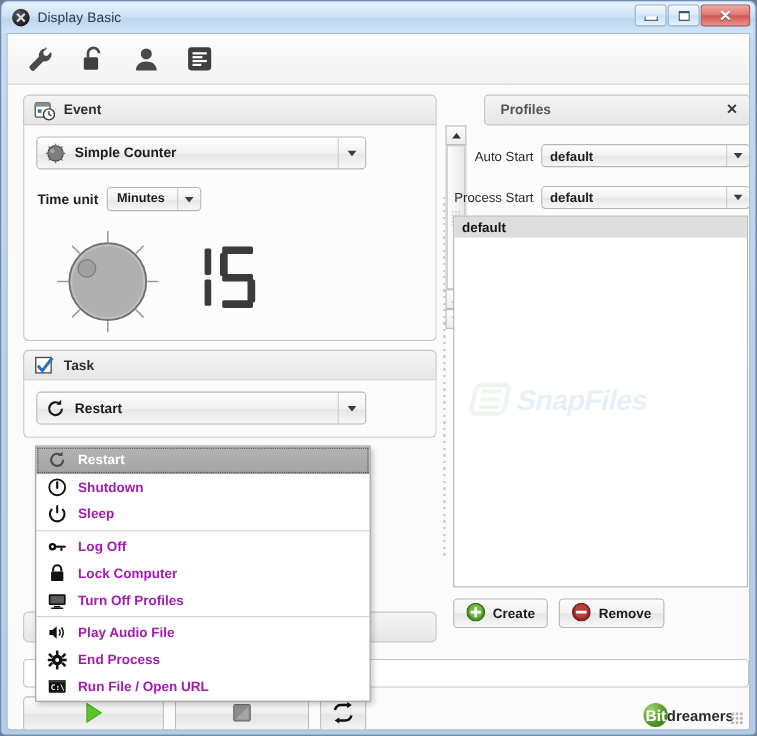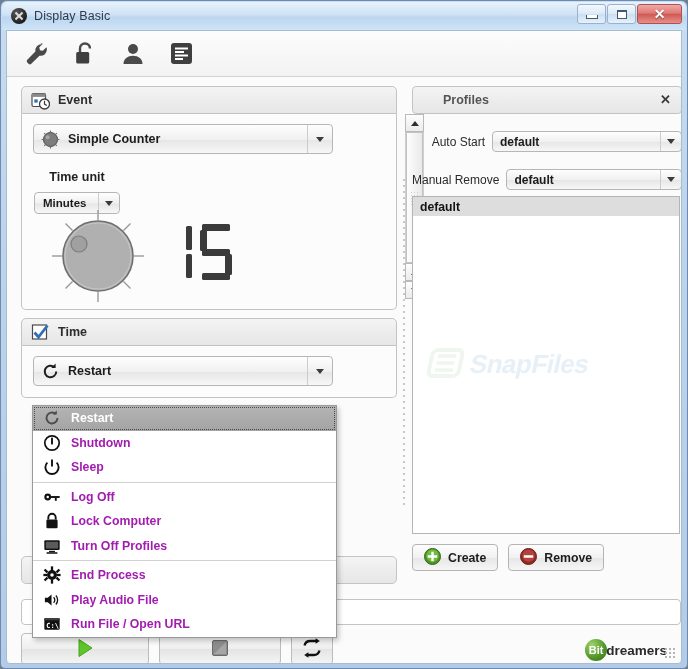--- a/index.html
+++ b/index.html
@@ -163,21 +163,21 @@
   .group-body {
     border: 1px solid #c3c3c3;
     border-top: none;
     border-radius: 0 0 5px 5px;
     background: #fcfcfc;
     position: relative;
     box-sizing: border-box;
   }
 
   
-  .group-head.profiles-head { border-radius: 4px; padding-left: 30px; color:#555; }
+  .group-head.profiles-head { border-radius: 4px; padding-left: 14px; color:#555;margin-left:28px; }
   .profiles-close {
     position: absolute; right: 10px; top: 6px;
     font-size: 13px; color: #3a3a3a; font-weight: bold;
     line-height: 1; cursor: default;
   }
 
   
   .combo {
     height: 30px;
     border: 1px solid #b6b6b6;
@@ -205,21 +205,21 @@
     border-top: 5px solid #3b3b3b;
   }
 
   
   .event-body { height: 196px; }
   .event-combo {
     position: absolute; left: 11px; top: 10px; width: 300px;
   }
   .event-timeunit {
     position: absolute; left: 12px; top: 56px;
-    display: flex; align-items: center; gap: 8px; flex-direction: column;
+    display: flex; align-items: center; gap: 8px;
   }
   .tu-label { font-weight: bold; font-size: 12.5px; color: #1f1f1f; }
   .tu-combo { width: 86px; height: 22px; font-size: 11.5px; }
   .tu-combo .combo-text { padding-left: 8px; }
   .tu-combo .combo-arrow { width: 20px; }
 
   
   .knob-wrap { position: absolute; left: 28px; top: 94px; width: 96px; height: 96px; }
   .lcd {
     position: absolute; left: 150px; top: 104px;
@@ -398,21 +398,21 @@
   .tbtn.loop { width: 42px; }
 
   .brand {
     position: absolute; right: 14px; top: 608px;
     display: flex; align-items: center; gap: 0px;
   }
   .brand-circle {
     width: 22px; height: 22px; border-radius: 50%;
     background: radial-gradient(circle at 32% 28%, #9ed46a, #4f9327 60%, #2e6b16 100%);
     display: flex; align-items: center; justify-content: center;
-    color: #fff; font-weight: bold; font-size: 11px;
+    color: #fff; font-weight: bold; font-size: 14px;
     z-index: 2;
   }
   .brand-text {
     font-weight: bold; font-size: 13.5px; color: #2b2b2b;
     margin-left: -1px;
   }
 
   .resize-grip {
     position: absolute; right: 5px; bottom: 4px;
     width: 12px; height: 12px;
@@ -586,21 +586,21 @@
       </div>
 
       <div class="group">
         <div class="group-head">
           <span class="ghead-icon">
             <svg width="19" height="19" viewBox="0 0 19 19">
               <rect x="1.5" y="2" width="14" height="14" fill="#fff" stroke="#4a4a4a" stroke-width="1.2"></rect>
               <path d="M3.5 9.5l4 4.5 9-11.5" fill="none" stroke="#2f6fb5" stroke-width="2.8"></path>
             </svg>
           </span>
-          <span>Time</span>
+          <span>Task</span>
         </div>
         <div class="group-body task-body">
           <div class="combo task-combo">
             <span class="combo-icon">
               <svg width="19" height="19" viewBox="0 0 19 19">
                 <path d="M15.3 9.5a5.8 5.8 0 1 1-1.9-4.3" fill="none" stroke="#1c1c1c" stroke-width="2"></path>
                 <path d="M14.6 1.5v4.4h-4.4z" fill="#1c1c1c"></path>
               </svg>
             </span>
             <span class="combo-text">Restart</span>
@@ -678,20 +678,31 @@
             <rect x="1.4" y="3.4" width="16.2" height="10.4" rx="1.2" fill="#111"></rect>
             <rect x="3" y="5" width="13" height="7.2" fill="#5b5b5b"></rect>
             <rect x="6.4" y="14.6" width="6.2" height="1.5" fill="#111"></rect>
             <rect x="3.6" y="16.1" width="11.8" height="1.5" rx=".7" fill="#111"></rect>
           </svg>
         </span>
         <span>Turn Off Profiles</span>
       </div>
 
       <div class="dd-sep"></div>
+
+      <div class="dd-item">
+        <span class="dd-icon">
+          <svg width="18" height="18" viewBox="0 0 19 19">
+            <path d="M2 7h3l4-3.4v11.8L5 12H2z" fill="#111"></path>
+            <path d="M11.2 6.6a4 4 0 0 1 0 5.8" fill="none" stroke="#111" stroke-width="1.4"></path>
+            <path d="M13.6 4.8a7 7 0 0 1 0 9.4" fill="none" stroke="#111" stroke-width="1.4"></path>
+          </svg>
+        </span>
+        <span>Play Audio File</span>
+      </div>
 
       <div class="dd-item">
         <span class="dd-icon">
           <svg width="18" height="18" viewBox="0 0 19 19">
             <g fill="#111">
               <circle cx="9.5" cy="9.5" r="5.2"></circle>
               <rect x="8.3" y="0.4" width="2.4" height="4.4"></rect>
               <rect x="8.3" y="14.2" width="2.4" height="4.4"></rect>
               <rect x="0.4" y="8.3" width="4.4" height="2.4"></rect>
               <rect x="14.2" y="8.3" width="4.4" height="2.4"></rect>
@@ -702,31 +713,20 @@
             </g>
             <circle cx="9.5" cy="9.5" r="1.9" fill="#fff"></circle>
           </svg>
         </span>
         <span>End Process</span>
       </div>
 
       <div class="dd-item">
         <span class="dd-icon">
           <svg width="18" height="18" viewBox="0 0 19 19">
-            <path d="M2 7h3l4-3.4v11.8L5 12H2z" fill="#111"></path>
-            <path d="M11.2 6.6a4 4 0 0 1 0 5.8" fill="none" stroke="#111" stroke-width="1.4"></path>
-            <path d="M13.6 4.8a7 7 0 0 1 0 9.4" fill="none" stroke="#111" stroke-width="1.4"></path>
-          </svg>
-        </span>
-        <span>Play Audio File</span>
-      </div>
-
-      <div class="dd-item">
-        <span class="dd-icon">
-          <svg width="18" height="18" viewBox="0 0 19 19">
             <rect x="1.4" y="3.4" width="16.2" height="12.2" rx="1.2" fill="#111"></rect>
             <rect x="1.4" y="3.4" width="16.2" height="2.2" fill="#3d3d3d"></rect>
             <text x="3.4" y="13.4" font-family="DejaVu Sans Mono, monospace" font-size="7.4" fill="#fff">C:\</text>
           </svg>
         </span>
         <span>Run File / Open URL</span>
       </div>
 
     </div>
 
@@ -741,21 +741,21 @@
         <div class="prof-row">
           <span class="prof-label">Auto Start</span>
           <span class="combo prof-combo">
             <span class="combo-text">default</span>
             <span class="combo-arrow">
               <span class="caret-down"></span>
             </span>
           </span>
         </div>
         <div class="prof-row">
-          <span class="prof-label">Manual Remove</span>
+          <span class="prof-label">Process Start</span>
           <span class="combo prof-combo">
             <span class="combo-text">default</span>
             <span class="combo-arrow">
               <span class="caret-down"></span>
             </span>
           </span>
         </div>
       </div>
 
       <div class="prof-list">

